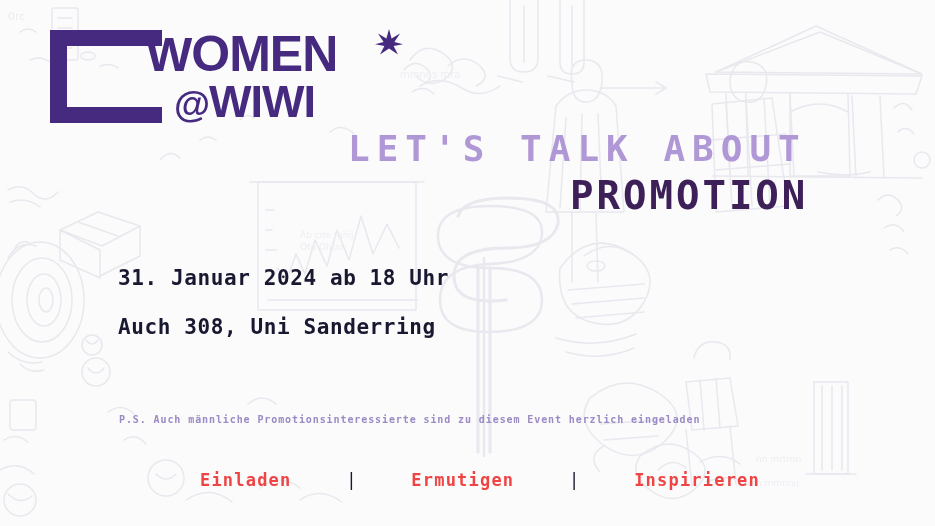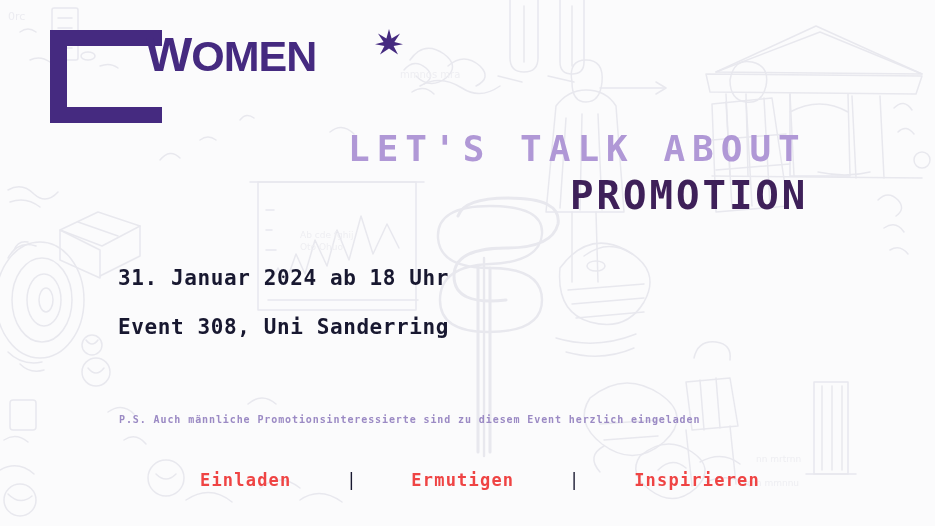--- a/index.html
+++ b/index.html
@@ -58,21 +58,21 @@
     left: 0;
     top: 4px;
     color: #452a80;
     font-family: "Liberation Sans", sans-serif;
     font-weight: bold;
     font-size: 49px;
     line-height: 52px;
     letter-spacing: -1px;
     white-space: nowrap;
   }
-  .logo-line1 .small-caps { font-size: 43px; }
+  .logo-line1 .small-caps { font-size: 50px; }
   .logo-star {
     position: absolute;
     left: 228px;
     top: 4px;
     width: 30px;
     height: 30px;
   }
   .logo-line2 {
     position: absolute;
     left: 28px;
@@ -364,29 +364,30 @@
 
   <div class="logo">
     <div class="logo-bracket"></div>
     <div class="logo-words">
       <div class="logo-line1"><span>W</span><span class="small-caps">OMEN</span></div>
       <div class="logo-star">
         <svg viewBox="0 0 30 30" xmlns="http://www.w3.org/2000/svg">
           <path d="M15 1 L17.6 10.4 L26 5.6 L20.4 14 L29 16.2 L19.6 18 L24 26.4 L15 20.6 L6 26.4 L10.4 18 L1 16.2 L9.6 14 L4 5.6 L12.4 10.4 Z" fill="#452a80"></path>
         </svg>
       </div>
+      <div class="logo-line2"><span class="at-sign">@</span><span>WIWI</span></div>
     </div>
   </div>
 
   <div class="headline-top">LET'S TALK ABOUT</div>
   <div class="headline-main">PROMOTION</div>
 
   <div class="details">
     <div class="detail-line">31. Januar 2024 ab 18 Uhr</div>
-    <div class="detail-line">Event 308, Uni Sanderring</div>
+    <div class="detail-line">Auch 308, Uni Sanderring</div>
   </div>
 
   <div class="ps-note">P.S. Auch männliche Promotionsinteressierte sind zu diesem Event herzlich eingeladen</div>
 
   <div class="footer">
     <div class="footer-word">Einladen</div>
     <div class="footer-sep">|</div>
     <div class="footer-word">Ermutigen</div>
     <div class="footer-sep">|</div>
     <div class="footer-word">Inspirieren</div>

